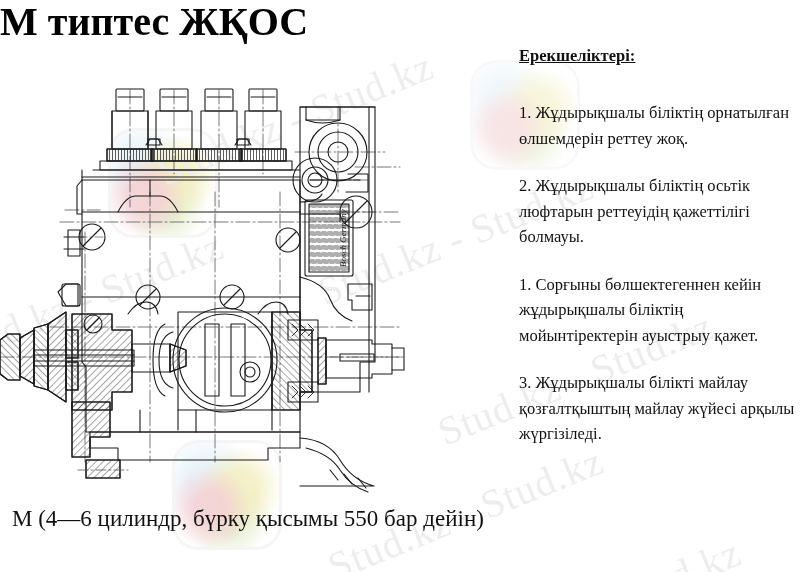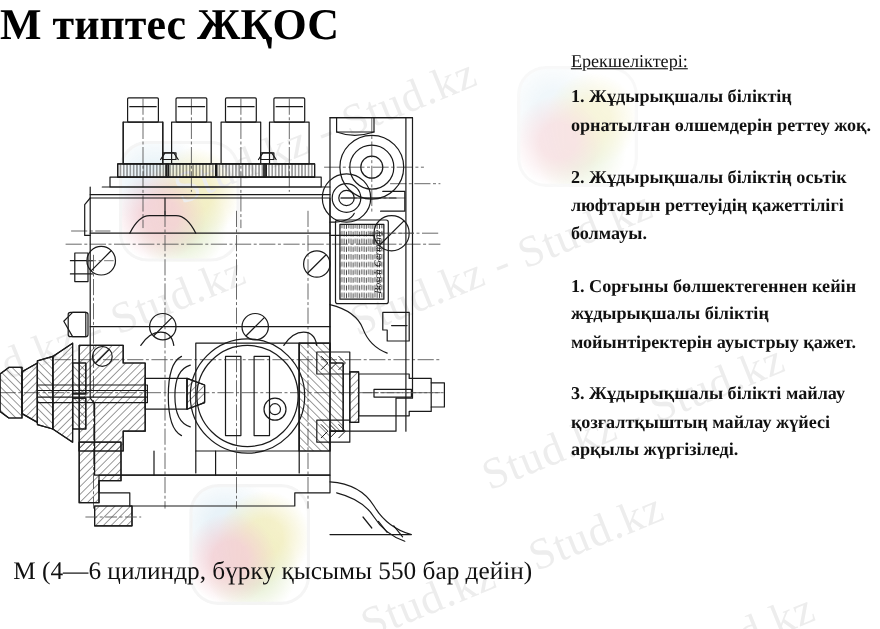--- a/index.html
+++ b/index.html
@@ -69,28 +69,28 @@
   .features {
     position: absolute;
     left: 519px;
     top: 46px;
     width: 278px;
     z-index: 6;
     color: #111111;
   }
   .features-heading {
     font-size: 16.5px;
-    font-weight: normal;
+    font-weight: bold;
     text-decoration: underline;
     line-height: 20px;
-    margin-bottom: 9px;
+    margin-bottom: 34px;
   }
   .feature-item {
     font-size: 16.5px;
-    font-weight: bold;
+    font-weight: normal;
     line-height: 25.5px;
     margin-bottom: 22px;
   }
   .feature-item:last-child { margin-bottom: 0; }
 
   
   .caption {
     position: absolute;
     left: 12px;
     top: 504px;

